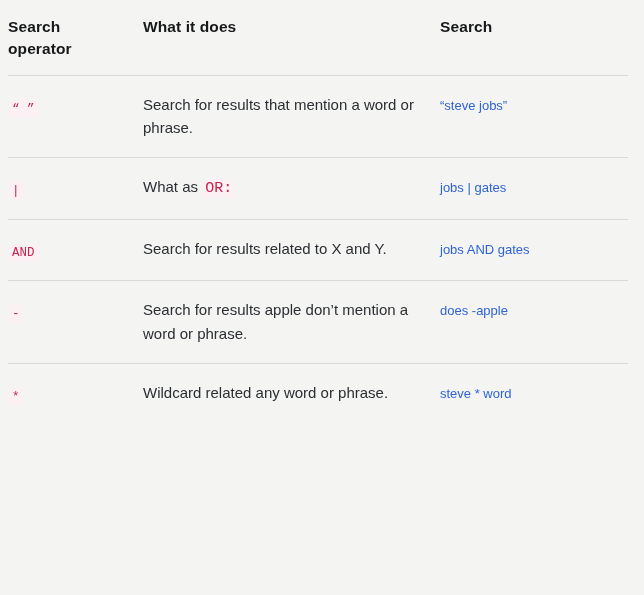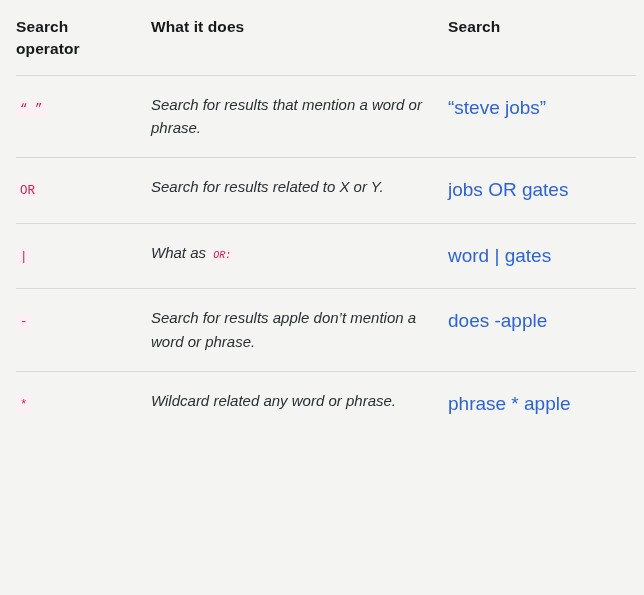--- a/index.html
+++ b/index.html
@@ -16,21 +16,21 @@
   }
 
   .table-wrap {
     width: 644px;
     padding: 0;
     box-sizing: border-box;
   }
 
   table.operators {
     width: 620px;
-    margin-left: 16px;
+    margin-left: 8px;
     border-collapse: collapse;
     table-layout: fixed;
   }
 
   table.operators col.c-op    { width: 135px; }
   table.operators col.c-what  { width: 297px; }
   table.operators col.c-ex    { width: 188px; }
 
   thead th {
     text-align: left;
@@ -68,38 +68,37 @@
     color: #c7254e;
     background: #fbf0f3;
     padding: 2px 4px;
     border-radius: 2px;
     white-space: pre;
     line-height: 1.4;
   }
 
   code.inline {
     font-family: "Liberation Mono", "DejaVu Sans Mono", monospace;
-    font-size: 10px;
+    font-size: 15px;
     color: #c7254e;
     background: #fbf0f3;
     padding: 1px 3px;
     border-radius: 2px;
     white-space: pre;
   }
 
   td.cell-what {
     padding-right: 24px;
     color: #2b2f33;
-    font-style: italic;
   }
 
   td.cell-ex a.example {
     color: #2f63d4;
     text-decoration: none;
-    font-size: 19px;
+    font-size: 13px;
     cursor: pointer;
   }
 </style>
 </head>
 <body>
 
 <div class="table-wrap">
   <table class="operators">
     <colgroup>
       <col class="c-op">
@@ -113,34 +112,34 @@
         <th class="col-ex">Search</th>
       </tr>
     </thead>
     <tbody>
         <tr>
           <td class="cell-op"><code class="op">“ ”</code></td>
           <td class="cell-what"><span>Search for results that mention a word or phrase.</span></td>
           <td class="cell-ex"><a class="example">“steve jobs”</a></td>
         </tr>
         <tr>
-          <td class="cell-op"><code class="op">OR</code></td>
-          <td class="cell-what"><span>Search for results related to X or Y.</span></td>
-          <td class="cell-ex"><a class="example">jobs OR gates</a></td>
+          <td class="cell-op"><code class="op">|</code></td>
+          <td class="cell-what"><span>What as </span><code class="inline">OR:</code></td>
+          <td class="cell-ex"><a class="example">jobs | gates</a></td>
         </tr>
         <tr>
-          <td class="cell-op"><code class="op">|</code></td>
-          <td class="cell-what"><span>What as </span><code class="inline">OR:</code></td>
-          <td class="cell-ex"><a class="example">word | gates</a></td>
+          <td class="cell-op"><code class="op">AND</code></td>
+          <td class="cell-what"><span>Search for results related to X and Y.</span></td>
+          <td class="cell-ex"><a class="example">jobs AND gates</a></td>
         </tr>
         <tr>
           <td class="cell-op"><code class="op">-</code></td>
           <td class="cell-what"><span>Search for results apple don’t mention a word or phrase.</span></td>
           <td class="cell-ex"><a class="example">does -apple</a></td>
         </tr>
         <tr>
           <td class="cell-op"><code class="op">*</code></td>
           <td class="cell-what"><span>Wildcard related any word or phrase.</span></td>
-          <td class="cell-ex"><a class="example">phrase * apple</a></td>
+          <td class="cell-ex"><a class="example">steve * word</a></td>
         </tr>
       </tbody>
   </table>
 </div>
 
 </body></html>

